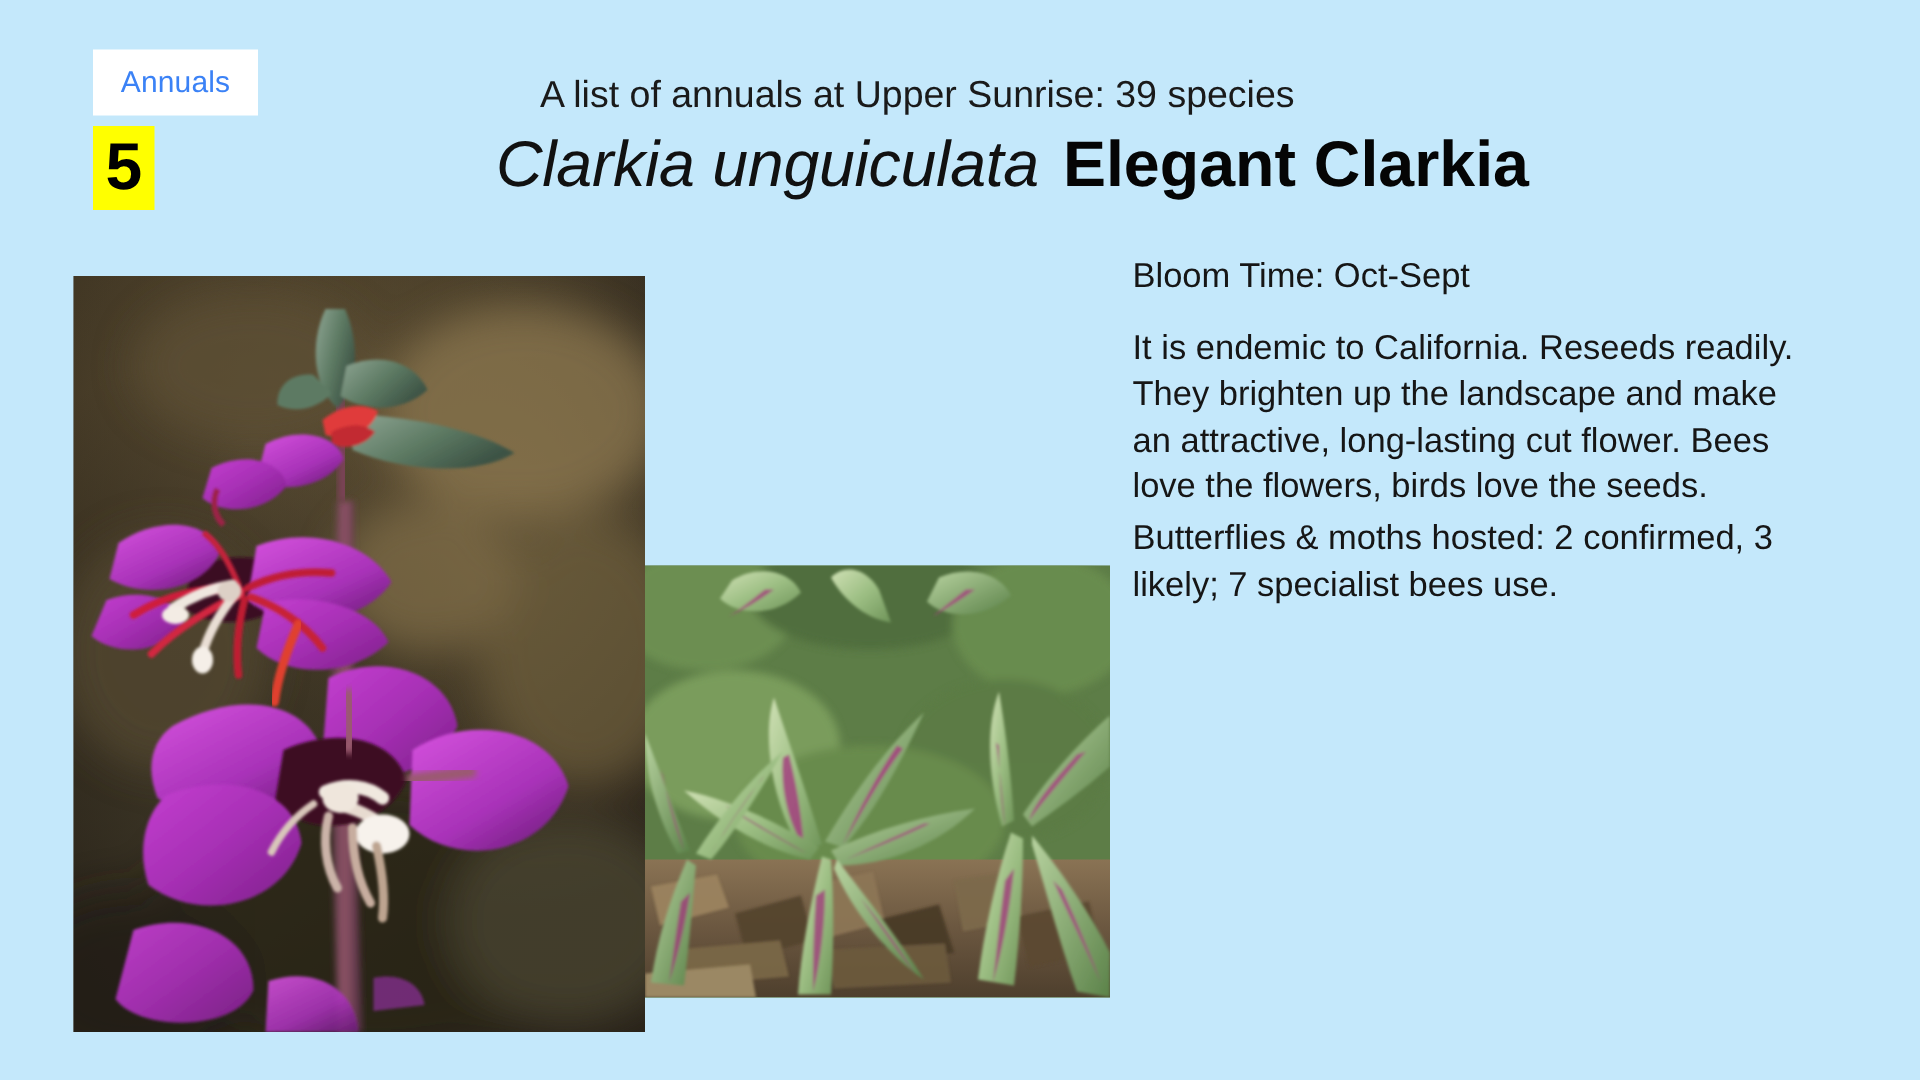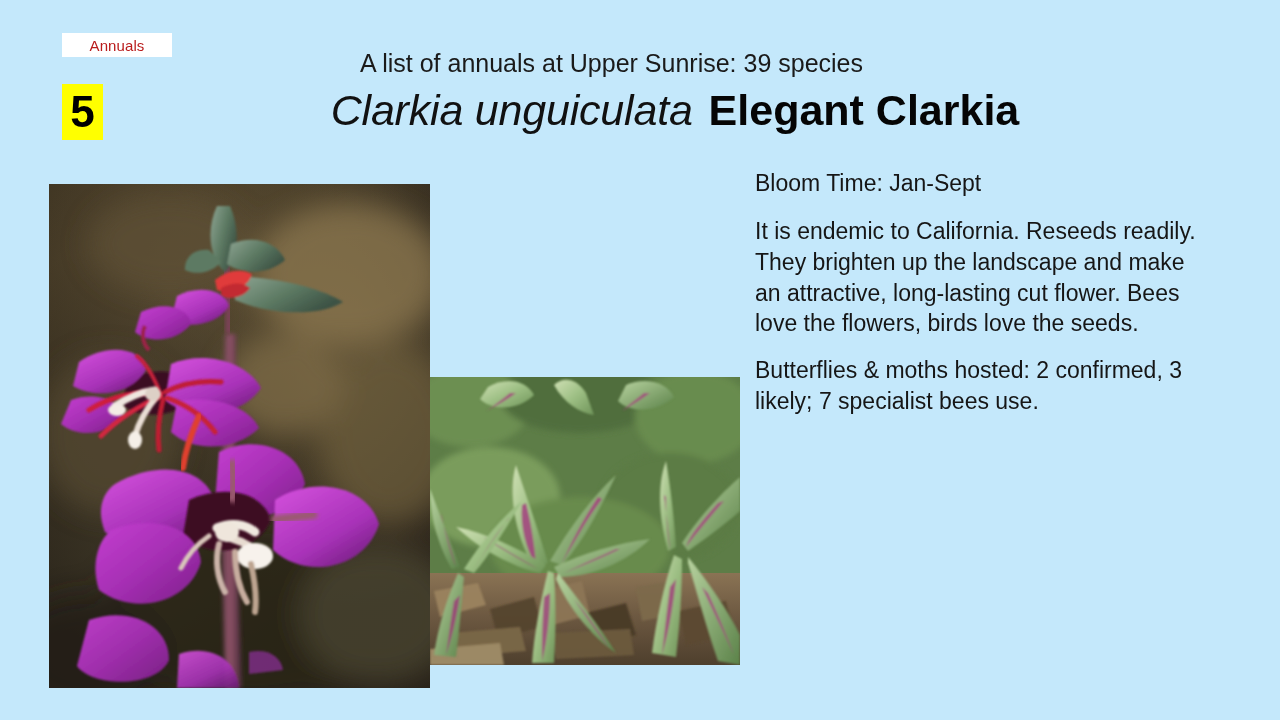--- a/index.html
+++ b/index.html
@@ -14,27 +14,27 @@
     font-family: "Liberation Sans", sans-serif;
     position: relative;
   }
 
   
   #category-tag {
     position: absolute;
     left: 62px;
     top: 33px;
     width: 110px;
-    height: 24px;
+    height: 44px;
     background: #ffffff;
     display: flex;
     align-items: center;
     justify-content: center;
-    font-size: 15px;
-    color: #b91c1c;
+    font-size: 20px;
+    color: #3b82f6;
     letter-spacing: 0.1px;
   }
 
   
   #slide-number {
     position: absolute;
     left: 62px;
     top: 84px;
     min-width: 41px;
     height: 56px;
@@ -117,21 +117,21 @@
   .fact-line {
     font-size: 23px;
     color: #161616;
     line-height: 1.0;
     margin-bottom: 21px;
   }
   .para {
     font-size: 23px;
     color: #161616;
     line-height: 1.34;
-    margin-bottom: 16px;
+    margin-bottom: 4px;
   }
   .para:last-child { margin-bottom: 0; }
 </style>
 </head>
 <body>
 
 <div id="category-tag">
   <span>Annuals</span>
 </div>
 
@@ -383,16 +383,16 @@
         <path d="M196 8 C214 0 236 4 244 20 C226 36 200 36 188 24 Z" fill="url(#leafg2)"></path>
         <path d="M214 16 C204 24 196 30 192 34 C202 28 212 22 220 16 Z" fill="#a4417e" opacity="0.8"></path>
         <path d="M58 10 C74 0 96 2 104 18 C88 34 62 34 50 22 Z" fill="url(#leafg)"></path>
         <path d="M80 16 C70 24 62 30 56 34 C68 28 78 22 86 16 Z" fill="#a2407c" opacity="0.8"></path>
       </g>
     </g>
   </svg>
 </div>
 
 <div id="info-column">
-  <div class="fact-line">Bloom Time: Jan-Sept</div>
+  <div class="fact-line">Bloom Time: Oct-Sept</div>
   <div class="para">It is endemic to California. Reseeds readily. They brighten up the landscape and make an attractive, long-lasting cut flower. Bees love the flowers, birds love the seeds.</div>
   <div class="para">Butterflies &amp; moths hosted: 2 confirmed, 3 likely; 7 specialist bees use.</div>
 </div>
 
 </body></html>

